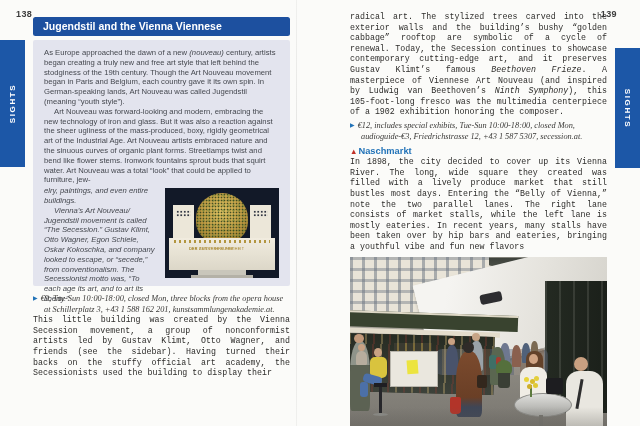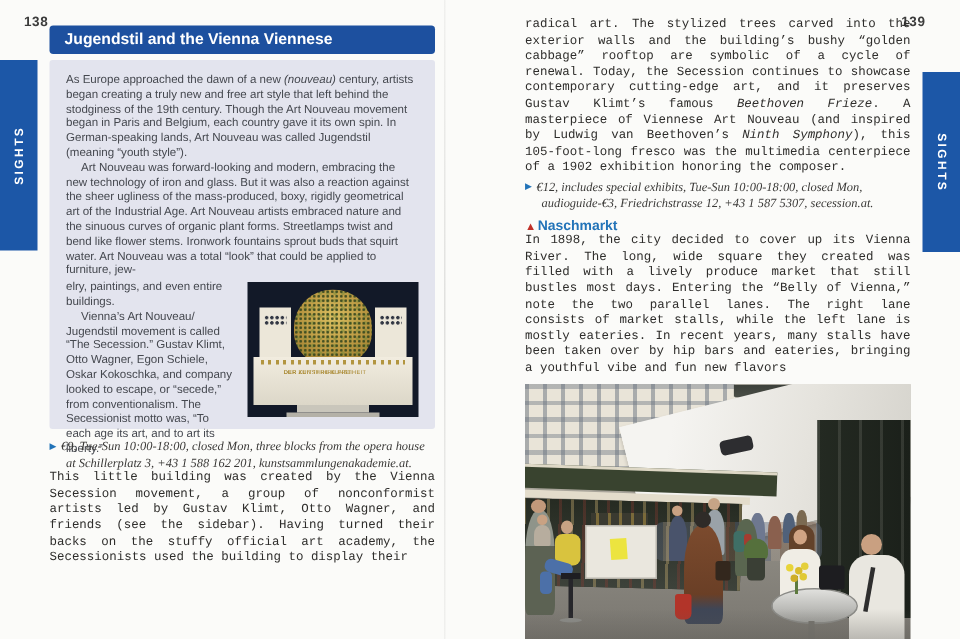--- a/index.html
+++ b/index.html
@@ -16,21 +16,21 @@
   .tab span{color:#fff;font:bold 8px "Liberation Sans",sans-serif;letter-spacing:1.6px;white-space:nowrap;}
   #tab-left span{transform:rotate(-90deg);}
   #tab-right span{transform:rotate(90deg);}
 
   
   .titlebar{position:absolute;left:33px;top:17px;width:257px;height:19px;background:#1d509f;border-radius:2.5px;color:#fff;font:bold 10.5px/19px "Liberation Sans",sans-serif;padding-left:10px;box-sizing:border-box;}
   .box{position:absolute;left:33px;top:40px;width:257px;height:246px;background:#e3e4ee;border-radius:2px;padding:8px 11px;box-sizing:border-box;font:7.7px/9.8px "Liberation Sans",sans-serif;color:#45484f;}
   .box p{margin:0;}
   .box .ind{text-indent:10px;}
   .boxrow{display:flex;margin-top:1px;}
-  .boxcol{width:124px;}
+  .boxcol{width:124px;font-style:italic;}
 
   
   .sx{position:relative;width:114px;height:90px;margin-left:8px;margin-top:2px;background:#121928;overflow:hidden;flex:none;}
   .sx *{position:absolute;}
   .sx-dome{left:50%;top:5px;width:52px;height:50px;transform:translateX(-50%);border-radius:50% 50% 42% 42%;
      background-image:radial-gradient(rgba(52,70,30,.9) .7px,transparent 1.1px),radial-gradient(rgba(120,140,60,.55) 1px,transparent 1.5px),radial-gradient(circle at 50% 38%,#dcc061 0%,#b99640 55%,#8e7026 100%);
      background-size:3px 3px,5px 5px,100% 100%;}
   .sx-pylon{top:17px;width:21px;height:36px;background:#ece7d9;}
   .sx-pylon.l{left:8px;}
   .sx-pylon.r{right:8px;}

